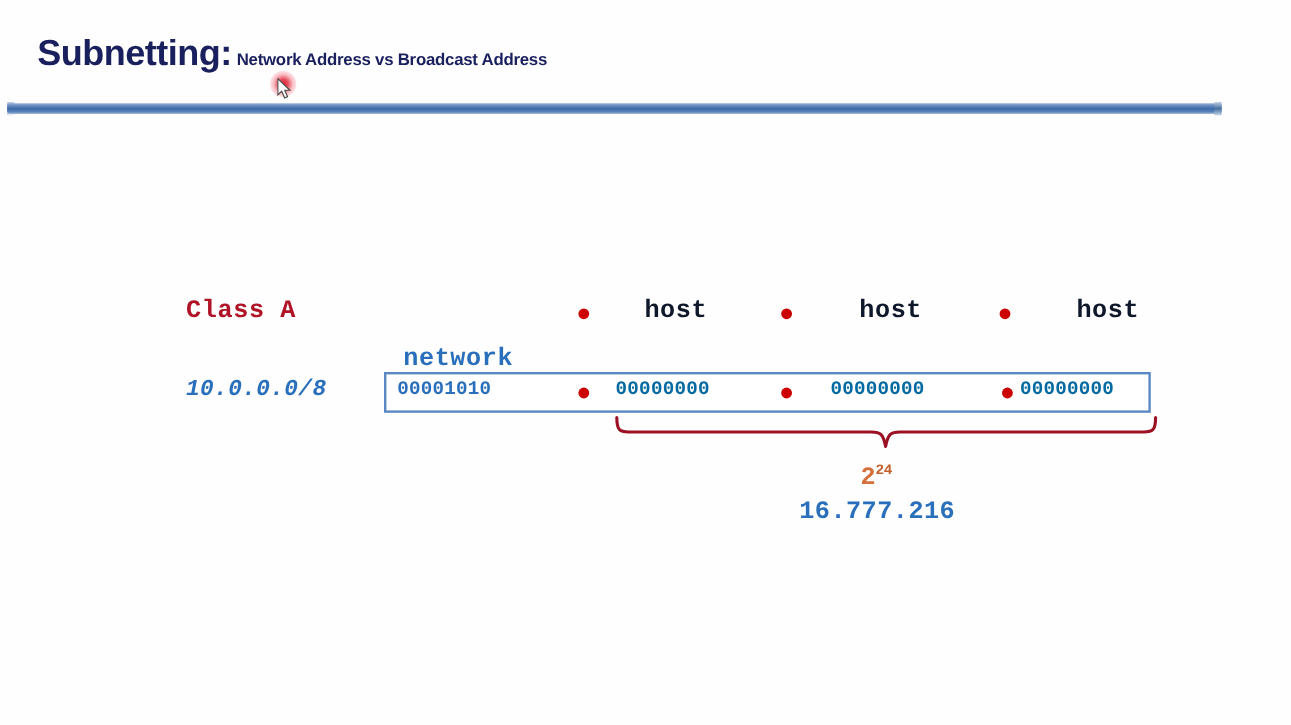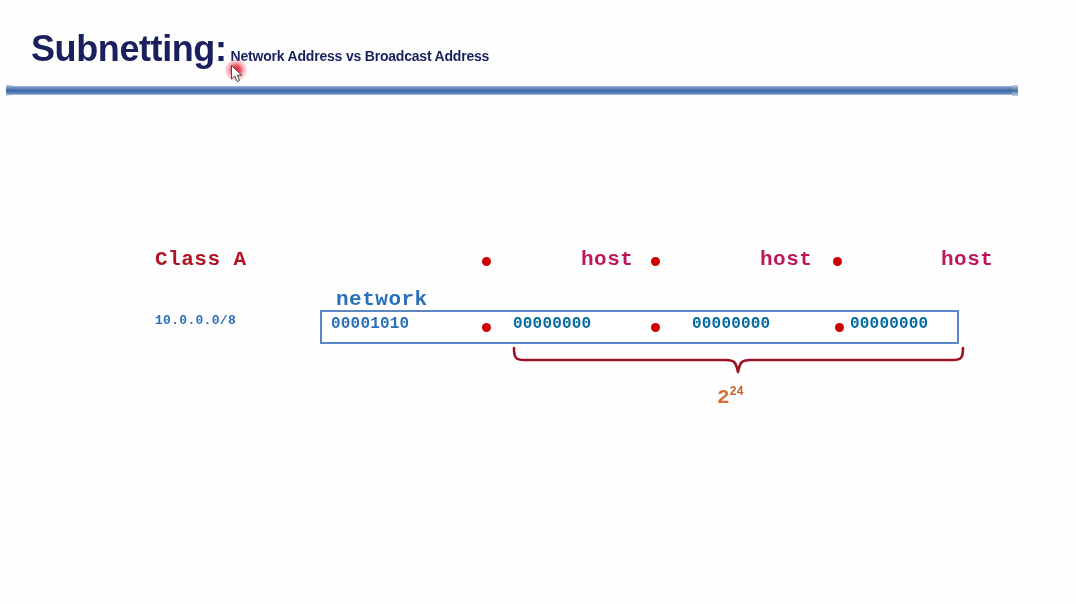--- a/index.html
+++ b/index.html
@@ -18,21 +18,21 @@
 
   
   #title-block {
     position: absolute;
     left: 31px;
     top: 28px;
     white-space: nowrap;
   }
   #title-main {
     font-family: "Liberation Sans", sans-serif;
-    font-size: 36px;
+    font-size: 30px;
     font-weight: bold;
     color: #1a1f5e;
     letter-spacing: -0.4px;
   }
   #title-sub {
     font-family: "Liberation Sans", sans-serif;
     font-size: 14px;
     font-weight: bold;
     color: #1a1f5e;
     letter-spacing: -0.2px;
@@ -108,41 +108,42 @@
   .field-label {
     position: absolute;
     font-family: "Liberation Mono", "DejaVu Sans Mono", monospace;
     font-size: 21px;
     font-weight: bold;
     white-space: nowrap;
     letter-spacing: 0.5px;
   }
   .label-classa { color: #b01325; }
   .label-network { color: #2a6fbb; }
-  .label-host   { color: #be185d; margin-left: 44px; }
+  .label-host   { color: #0f172a; }
 
   .dot-sep {
     position: absolute;
     width: 9px;
     height: 9px;
     border-radius: 50%;
     background: #cc0000;
   }
 
   
   #addr-label {
     position: absolute;
     left: 139px;
     top: 313px;
     font-family: "Liberation Mono", "DejaVu Sans Mono", monospace;
-    font-size: 13px;
+    font-size: 19px;
     font-weight: bold;
     color: #2a6fbb;
     white-space: nowrap;
     letter-spacing: 0.3px;
+    font-style: italic;
   }
 
   
   #bits-box {
     position: absolute;
     left: 304px;
     top: 310px;
     width: 639px;
     height: 34px;
     border: 2px solid #5b87c4;
@@ -249,14 +250,15 @@
              C 228,14 230,16 232,26
              C 234,16 236,14 244,14
              L 447,14
              C 455,14 457,12 457,2" fill="none" stroke="#9c1224" stroke-width="2.6" stroke-linecap="round" stroke-linejoin="round"></path>
   </svg>
 
   <div id="pow-label">
     <span>2</span><sup>24</sup>
   </div>
 
+  <div id="count-label">16.777.216</div>
 
 </div>
 
 </body></html>

